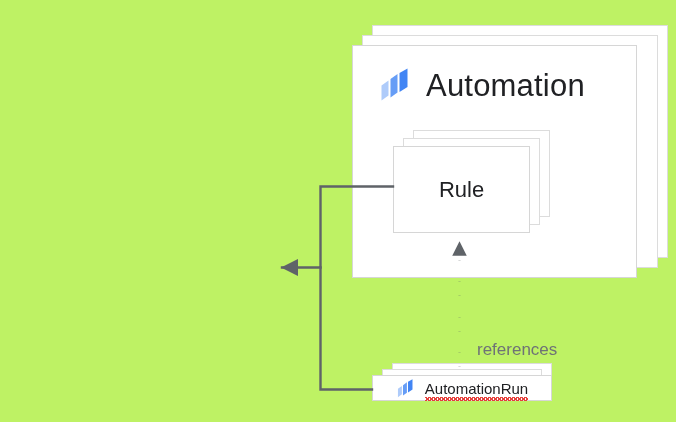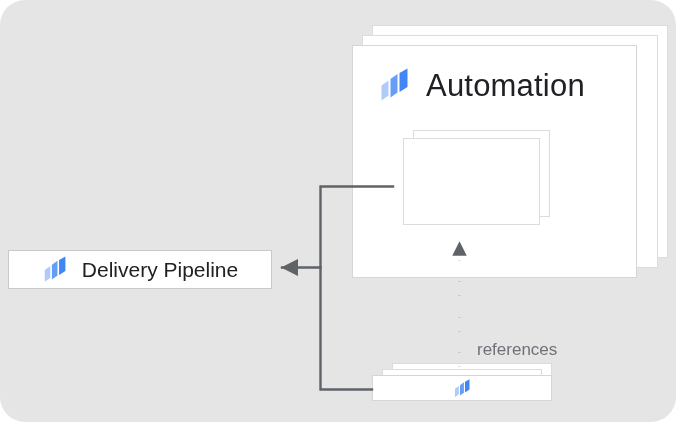--- a/index.html
+++ b/index.html
@@ -9,23 +9,22 @@
     background: #ffffff;
   }
   body {
     font-family: "Liberation Sans", sans-serif;
     -webkit-font-smoothing: antialiased;
   }
   #canvas {
     position: relative;
     width: 676px;
     height: 422px;
-    background: #e5e5e5;
+    background: #bef264;
     overflow: hidden;
-    border-radius: 25px;
   }
 
   
   .card {
     position: absolute;
     background: #ffffff;
     border: 1px solid #d6d6d6;
     box-sizing: border-box;
   }
   .card.ghost {
@@ -164,42 +163,36 @@
         <polygon points="3.5,17.5 10.5,12.5 10.5,27.5 3.5,32.5" fill="#aecbfa"></polygon>
         <polygon points="12.5,11.0 19.5,6.0 19.5,24.5 12.5,29.5" fill="#669df6"></polygon>
         <polygon points="21.5,5.0 29.5,0.5 29.5,19.0 21.5,24.0" fill="#4285f4"></polygon>
       </svg>
     </span>
     <span class="title-text">Automation</span>
   </div>
 
   <div class="card ghost" id="rule-back"></div>
   <div class="card ghost" id="rule-mid"></div>
-
-  <div class="card" id="delivery-pipeline">
-    <span class="gc-icon">
-      <svg width="27" height="27" viewBox="0 0 34 34" aria-hidden="true">
-        <polygon points="3.5,17.5 10.5,12.5 10.5,27.5 3.5,32.5" fill="#aecbfa"></polygon>
-        <polygon points="12.5,11.0 19.5,6.0 19.5,24.5 12.5,29.5" fill="#669df6"></polygon>
-        <polygon points="21.5,5.0 29.5,0.5 29.5,19.0 21.5,24.0" fill="#4285f4"></polygon>
-      </svg>
-    </span>
-    <span class="node-text">Delivery Pipeline</span>
+  <div class="card" id="rule-front">
+    <span class="node-text">Rule</span>
   </div>
+
 
   <div class="card ghost" id="autorun-back"></div>
   <div class="card ghost" id="autorun-mid"></div>
   <div class="card" id="autorun-front">
     <span class="gc-icon">
       <svg width="19" height="19" viewBox="0 0 34 34" aria-hidden="true">
         <polygon points="3.5,17.5 10.5,12.5 10.5,27.5 3.5,32.5" fill="#aecbfa"></polygon>
         <polygon points="12.5,11.0 19.5,6.0 19.5,24.5 12.5,29.5" fill="#669df6"></polygon>
         <polygon points="21.5,5.0 29.5,0.5 29.5,19.0 21.5,24.0" fill="#4285f4"></polygon>
       </svg>
     </span>
+    <span class="node-text">AutomationRun<span class="squiggle"></span></span>
   </div>
 
   <svg id="wires" viewBox="0 0 676 422" width="676" height="422">
     <defs>
       <marker id="arrow-left" viewBox="0 0 10 10" refX="9.4" refY="5" markerWidth="7.2" markerHeight="7.2" orient="auto-start-reverse">
         <path d="M 0 0 L 10 5 L 0 10 z" fill="#5f6368"></path>
       </marker>
       <marker id="arrow-up" viewBox="0 0 10 10" refX="9.4" refY="5" markerWidth="6.6" markerHeight="6.6" orient="auto-start-reverse">
         <path d="M 0 0 L 10 5 L 0 10 z" fill="#5f6368"></path>
       </marker>

